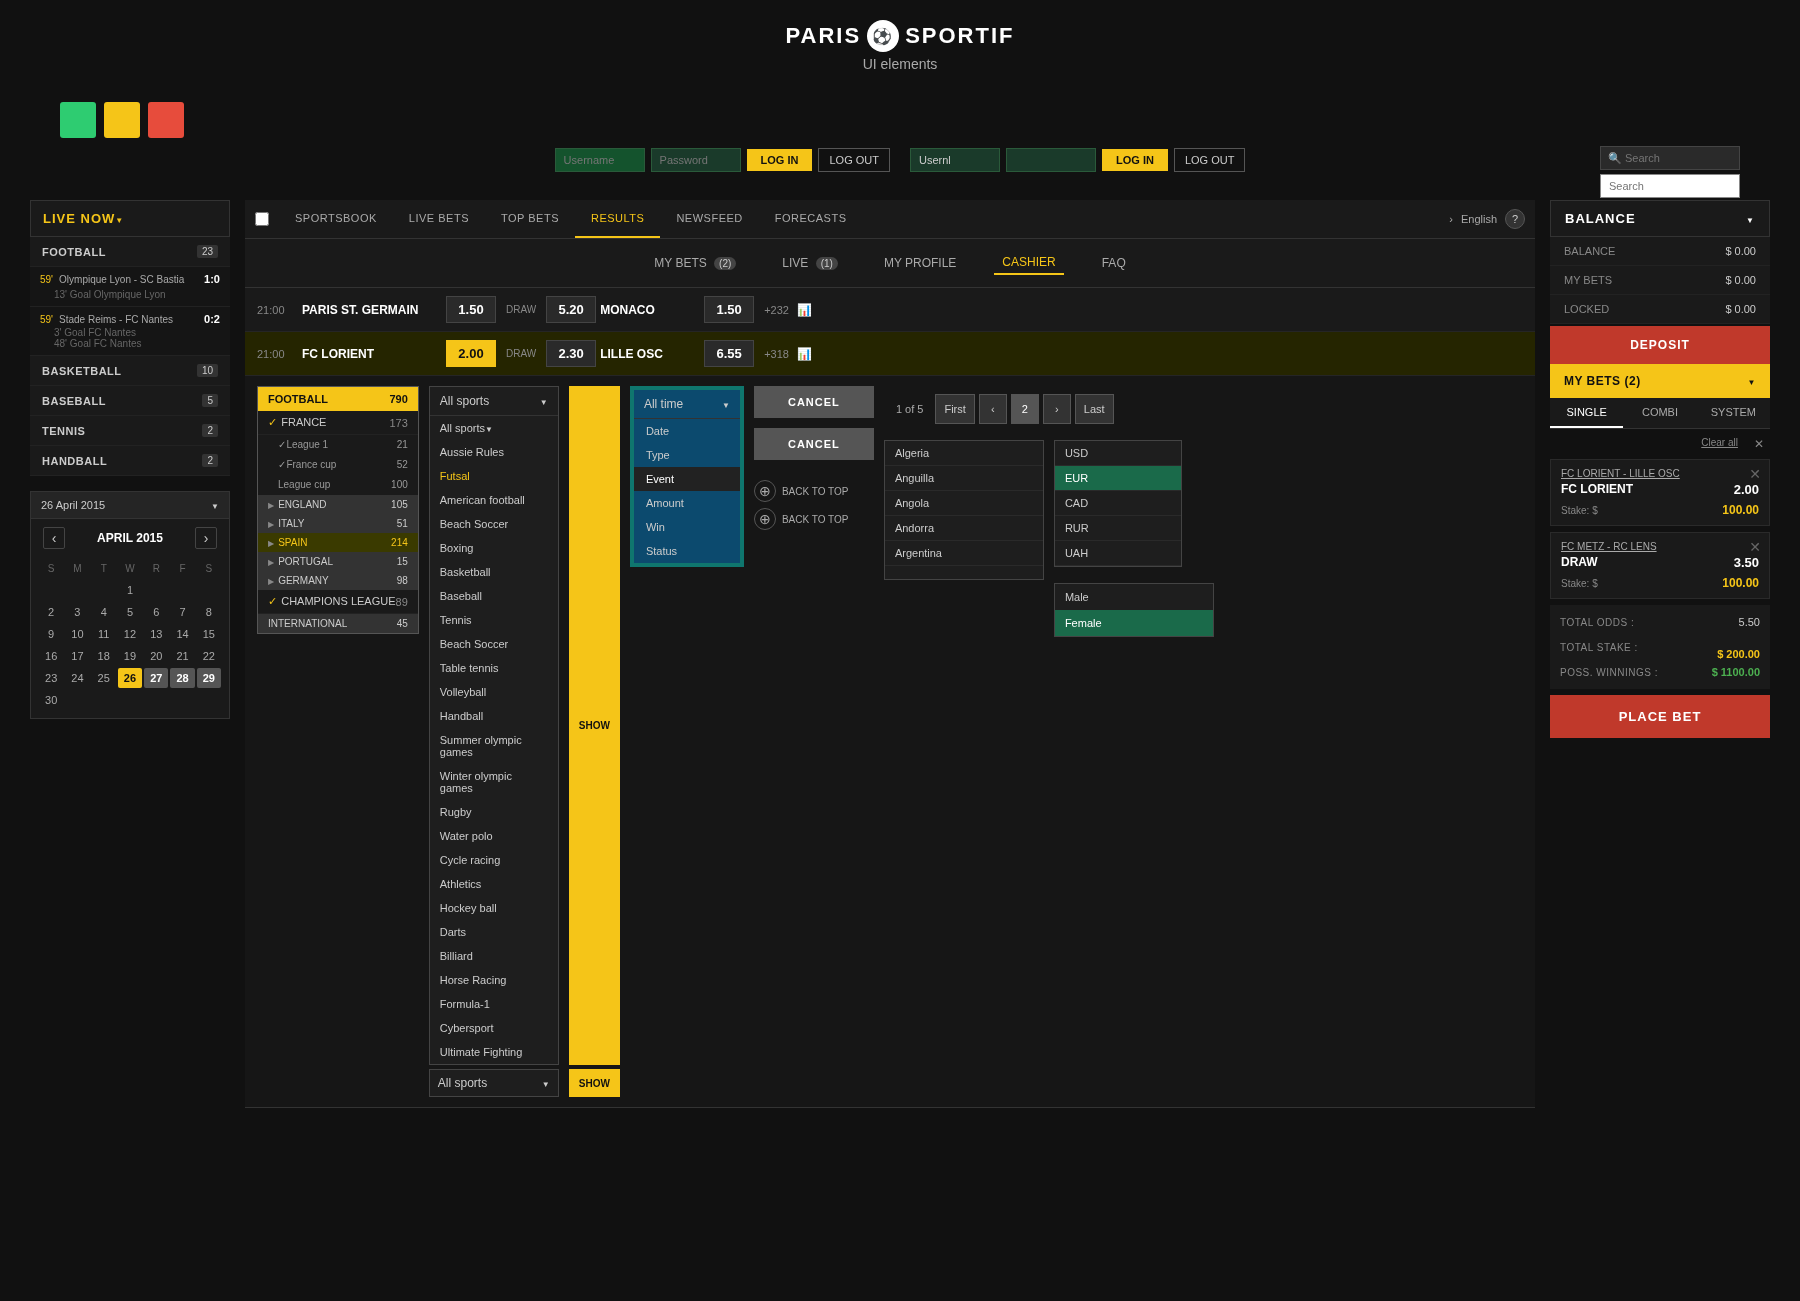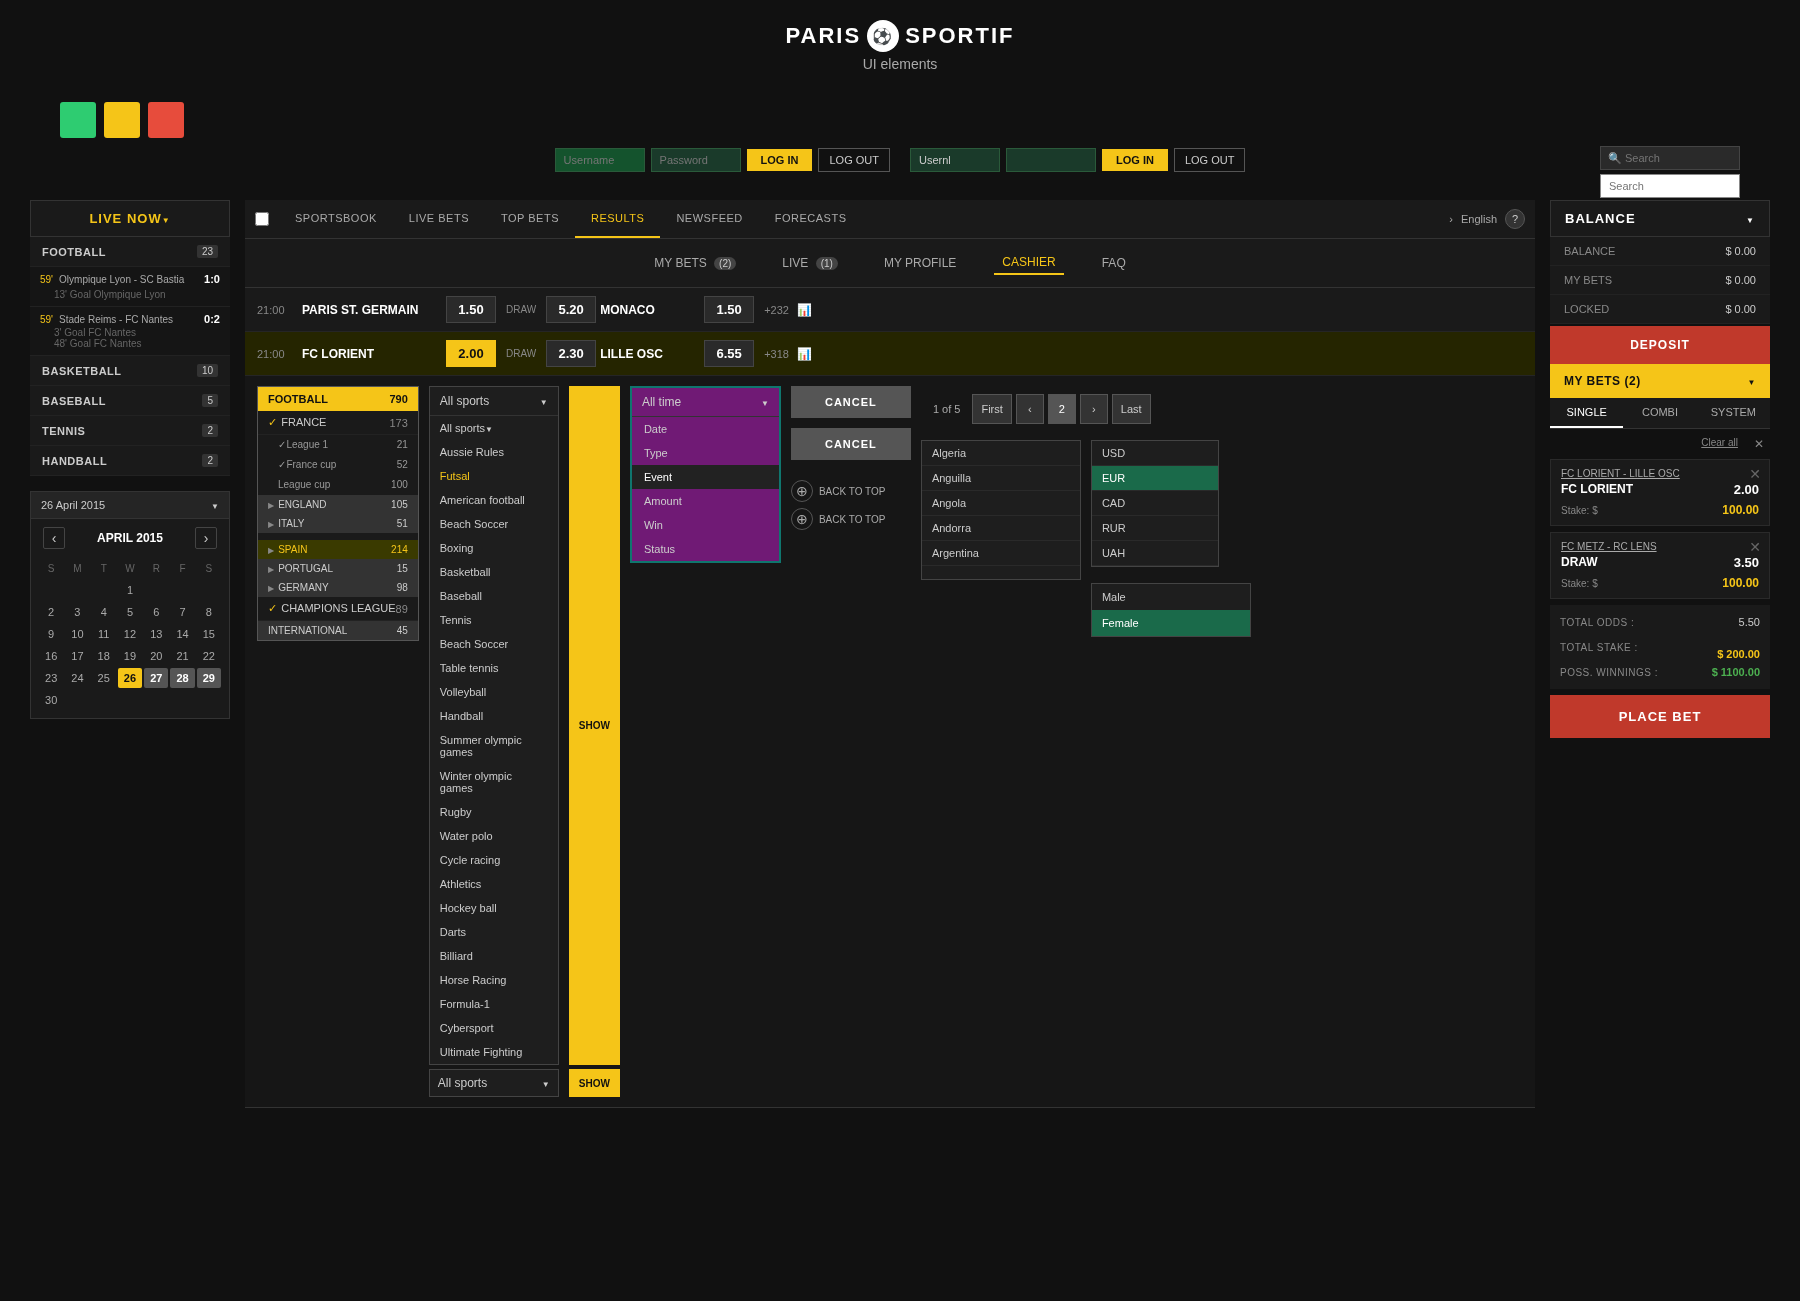--- a/index.html
+++ b/index.html
@@ -63,21 +63,21 @@
     .left-panel {
       width: 200px;
       min-width: 200px;
     }
 
     .live-now-header {
       background: #1a1a1a;
       border: 1px solid #333;
       display: flex;
       align-items: center;
-      justify-content: center;
+      justify-content: flex-start;
       padding: 10px 12px;
       color: #f5c518;
       font-weight: bold;
       font-size: 13px;
       letter-spacing: 1px;
     }
 
     .sport-item {
       display: flex;
       align-items: center;
@@ -469,23 +469,23 @@
       color: #111;
       font-size: 10px;
       font-weight: bold;
       padding: 4px 10px;
       cursor: pointer;
       margin-left: 4px;
     }
 
     
     .date-filter {
-      background: #701a75;
-      border: 2px solid #0f766e;
-      width: 151px;
+      background: #0c4a6e;
+      border: 4px solid #0f766e;
+      width: 114px;
     }
     .date-filter-header {
       display: flex;
       justify-content: space-between;
       align-items: center;
       padding: 7px 10px;
       border-bottom: 1px solid #333;
     }
     .date-filter-item {
       padding: 6px 12px;
@@ -1001,21 +1001,21 @@
         </div>
 
         <div class="country-header">
           <span><span class="arrow chevron-right"></span>ENGLAND</span>
           <span>105</span>
         </div>
         <div class="country-header">
           <span><span class="arrow chevron-right"></span>ITALY</span>
           <span>51</span>
         </div>
-        <div class="country-header" style="background:#3a3a00; color:#f5c518;margin-top:7px;">
+        <div class="country-header" style="background:#3a3a00; color:#f5c518;">
           <span><span class="arrow chevron-right"></span>SPAIN</span>
           <span>214</span>
         </div>
         <div class="country-header">
           <span><span class="arrow chevron-right"></span>PORTUGAL</span>
           <span>15</span>
         </div>
         <div class="country-header">
           <span><span class="arrow chevron-right"></span>GERMANY</span>
           <span>98</span>

